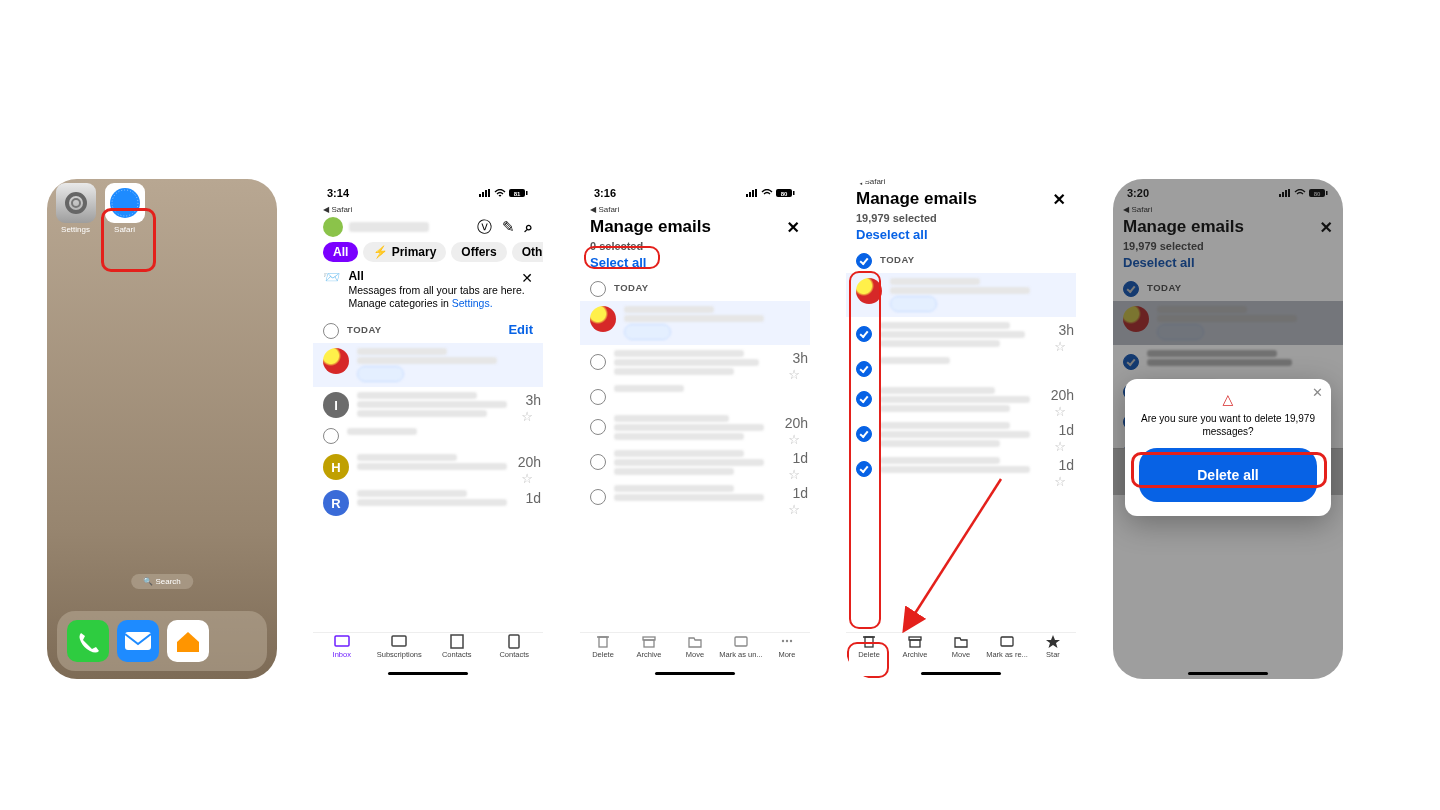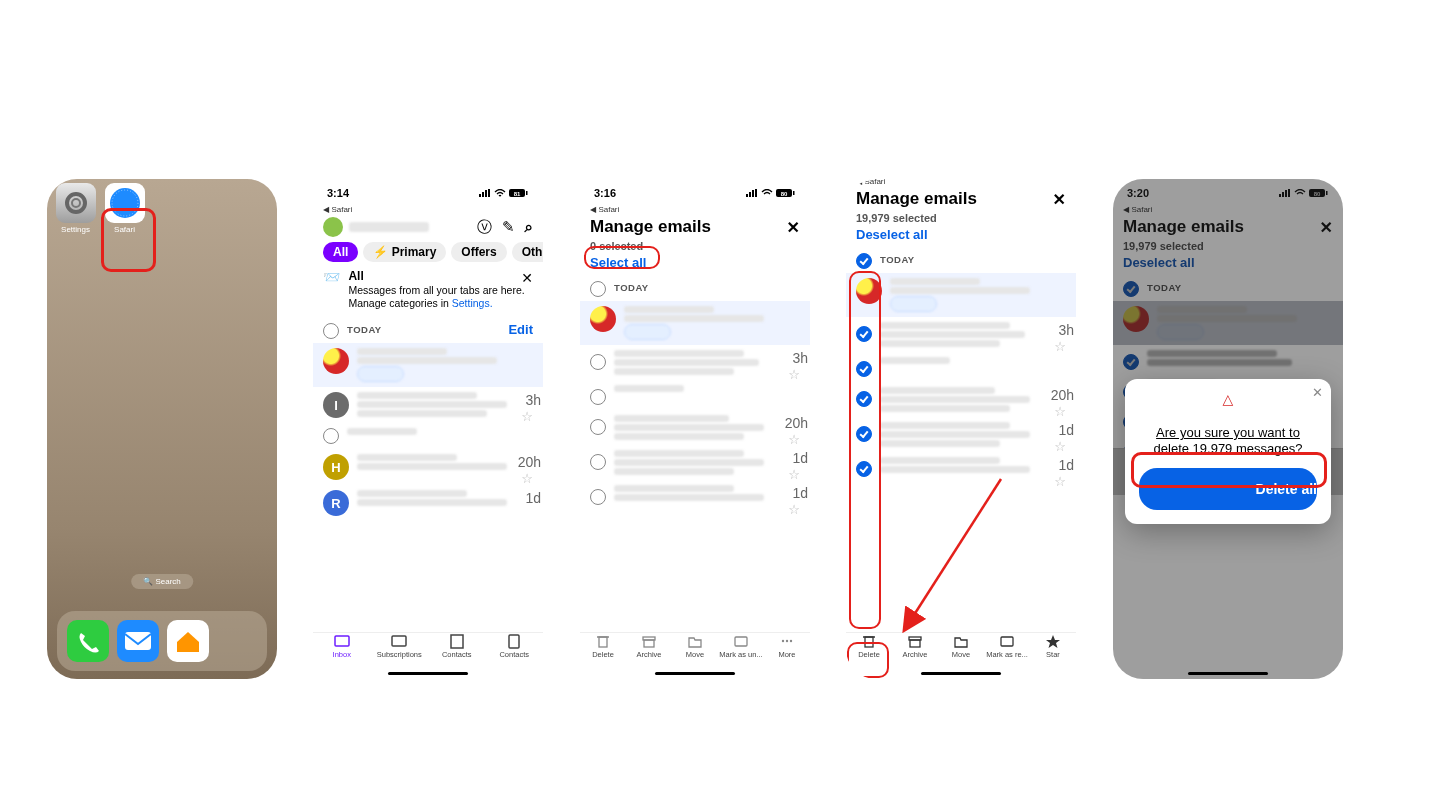--- a/index.html
+++ b/index.html
@@ -65,22 +65,22 @@
   .bnav svg { width:18px; height:16px; }
 
   .home-ind { position:absolute; bottom:4px; left:50%; transform:translateX(-50%); width:80px; height:3px; background:#000; border-radius:3px; }
 
   
   .modal-mask { position:absolute; inset:0; background:rgba(40,40,40,.45); }
   .dimmed { filter:brightness(.75); }
   .modal { position:absolute; left:12px; right:12px; top:200px; background:#fff; border-radius:12px; padding:12px 14px 14px; box-shadow:0 8px 30px rgba(0,0,0,.3); }
   .modal .x { position:absolute; right:8px; top:6px; color:#888; font-size:13px; }
   .modal .warn { color:#d62828; text-align:center; font-size:14px; }
-  .modal p { margin:18px 0 10px; text-align:center; font-size:13px; line-height:1.25;text-decoration:underline; }
-  .modal .btn { background:#0762e5; color:#fff; text-align:right; border-radius:18px; padding:13px 0; font-size:14px; font-weight:800; }
+  .modal p { margin:6px 0 10px; text-align:center; font-size:10px; line-height:1.25; }
+  .modal .btn { background:#0762e5; color:#fff; text-align:center; border-radius:18px; padding:19px 0; font-size:14px; font-weight:800; }
 
   .arrow { position:absolute; }
 </style>
 </head>
 <body>
 
 <div class="stage">
 
 <div class="phone p1" style="left:47px; top:179px;">
   <div class="icons">

